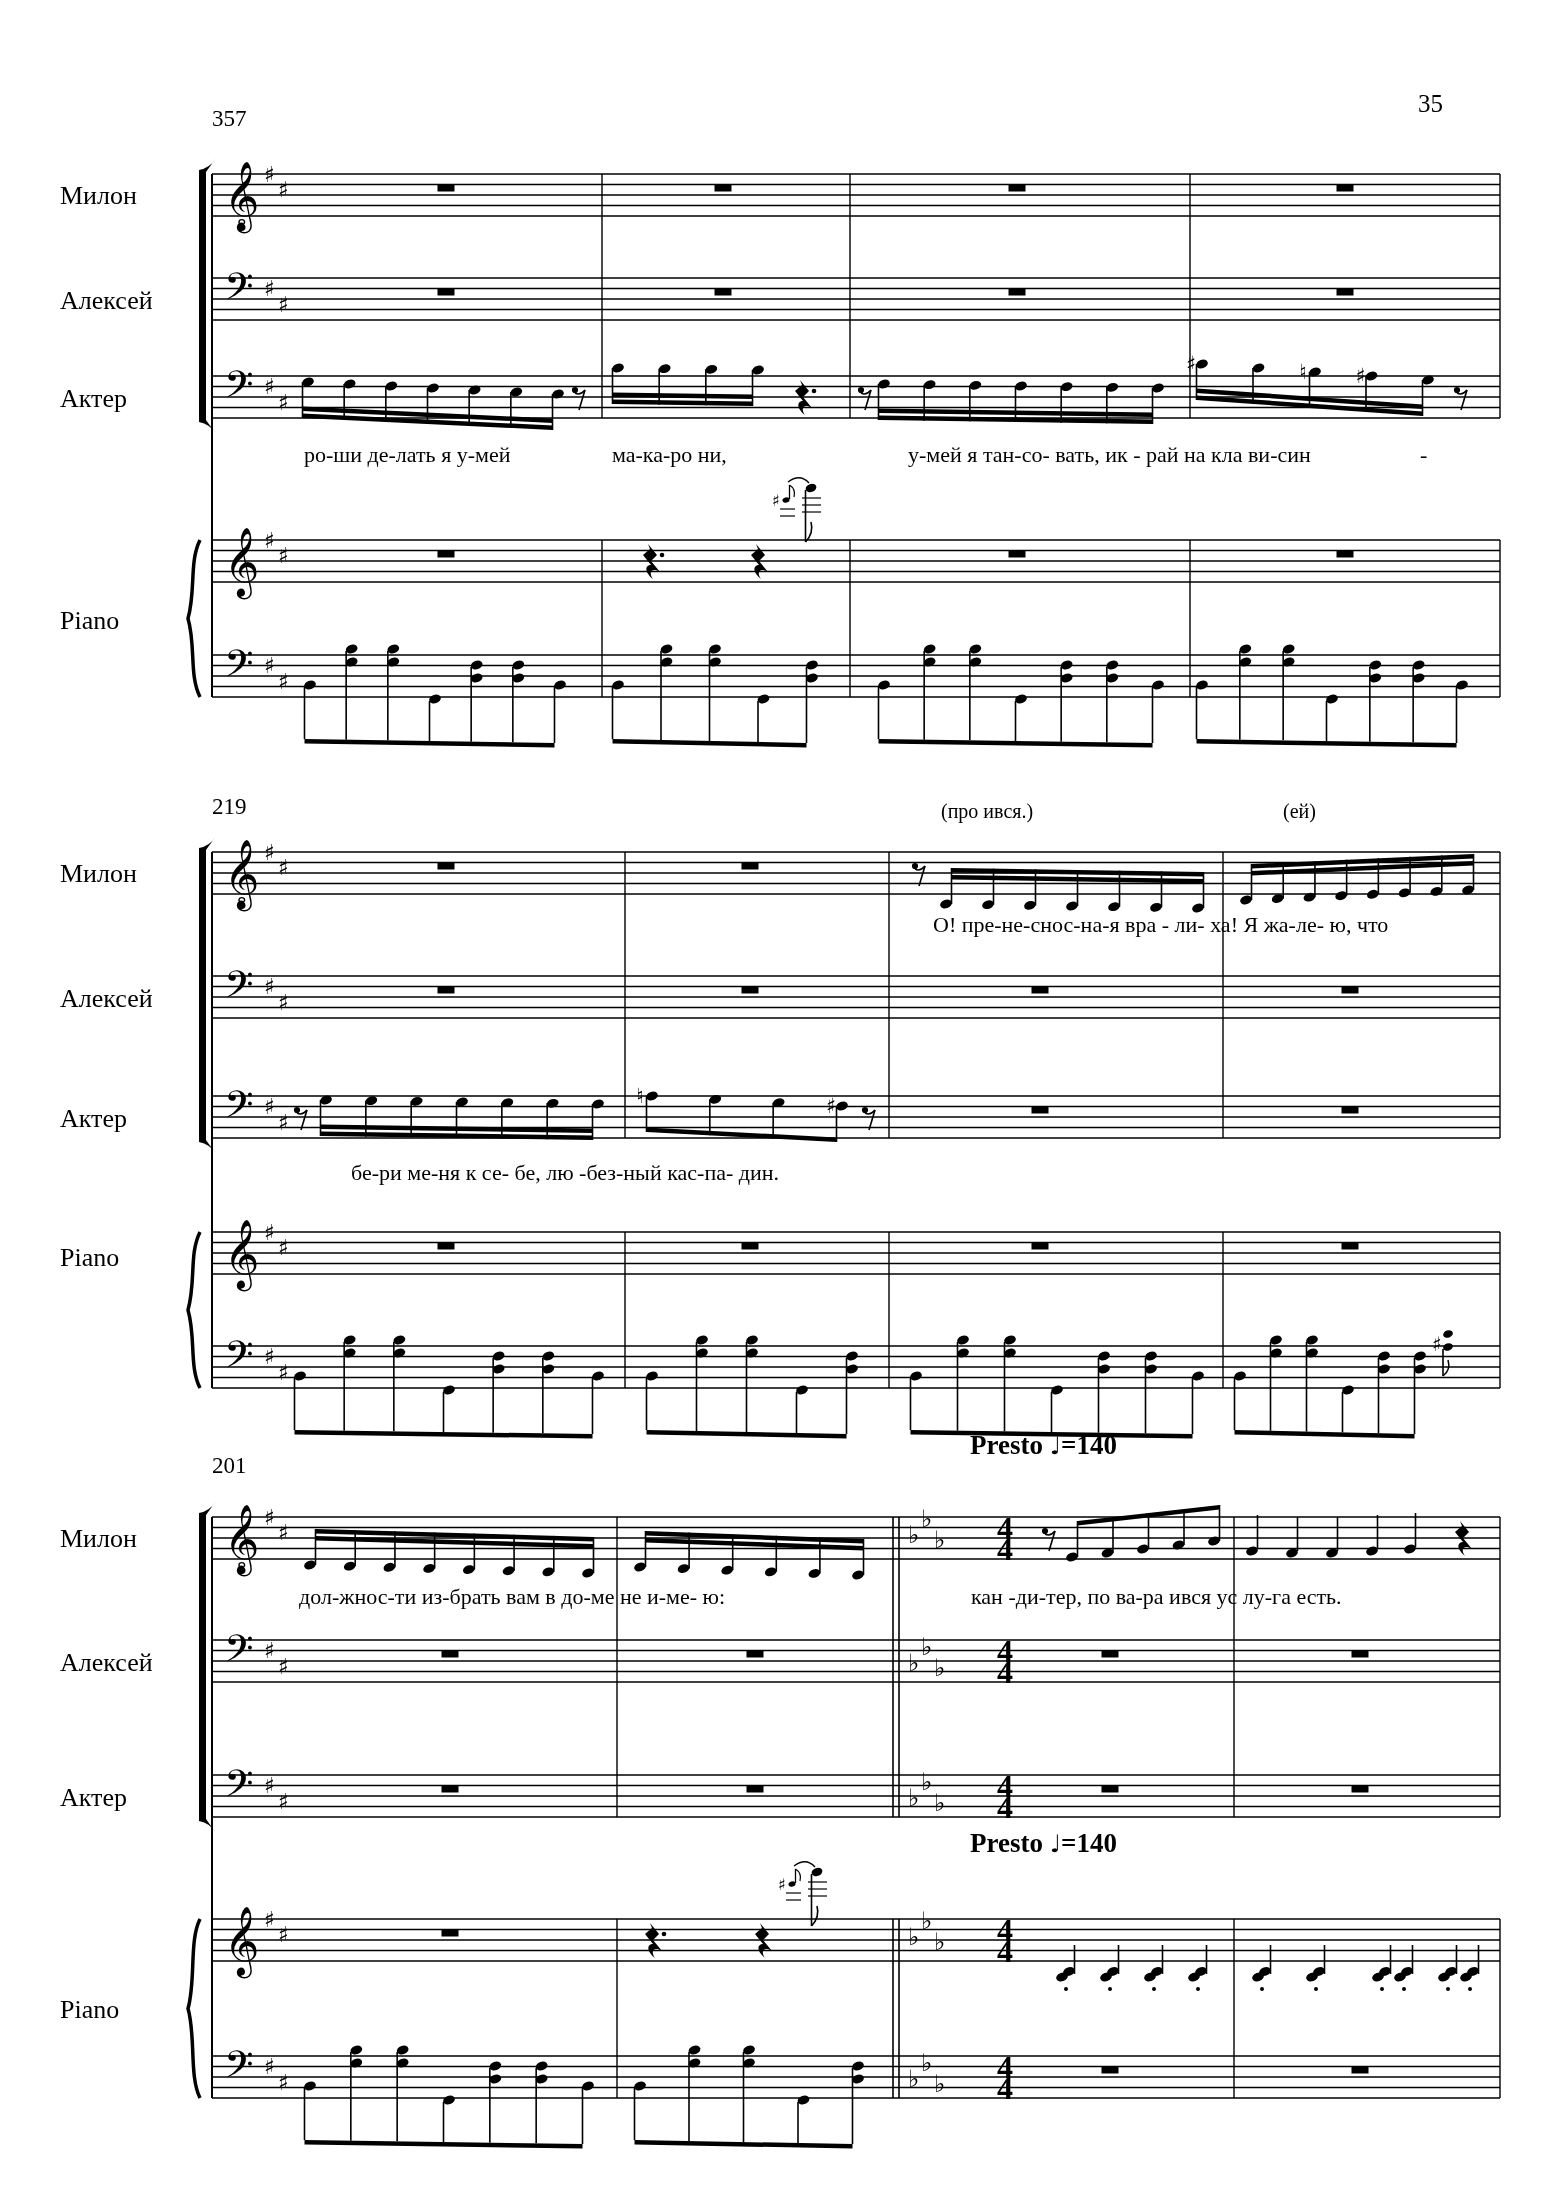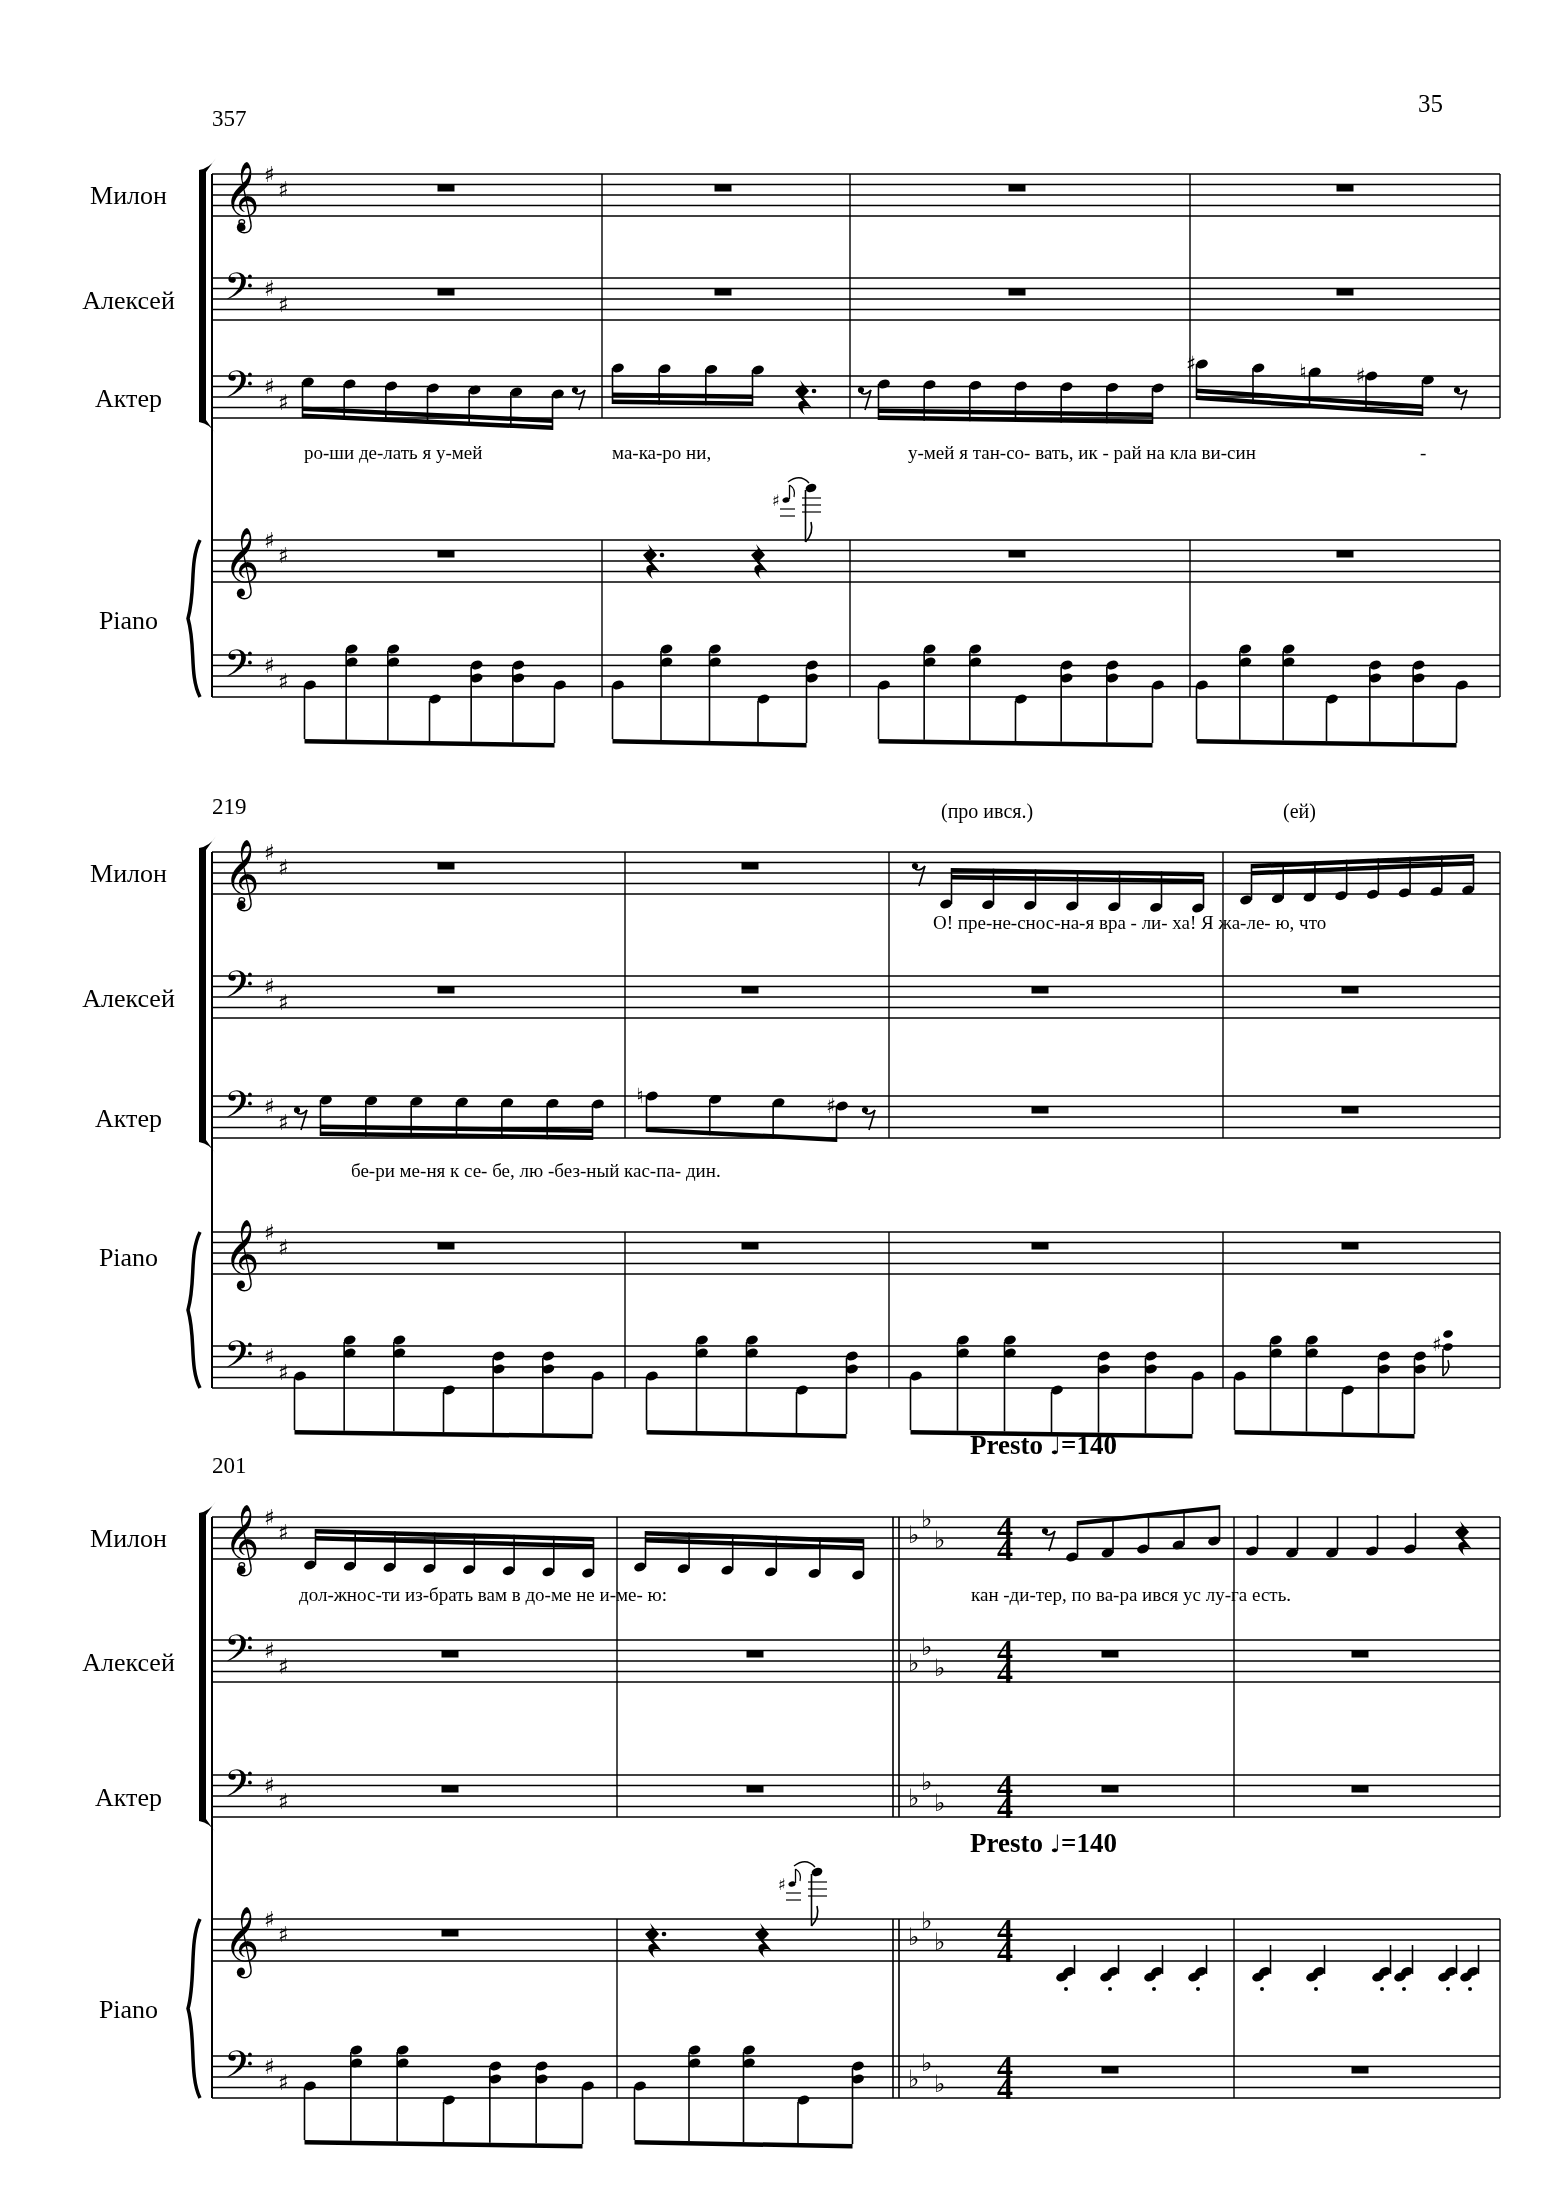--- a/index.html
+++ b/index.html
@@ -1,22 +1,22 @@
 <!DOCTYPE html>
 <html><head>
 <meta charset="utf-8">
 <style>
   html,body{margin:0;padding:0;background:#e8e8e8;}
   .page{position:relative;width:1554px;height:2200px;background:#ffffff;color:#000;
         font-family:"Liberation Serif", serif;overflow:hidden;}
   .abs{position:absolute;white-space:nowrap;}
   .pgnum{font-size:25px;text-align:center;}
   .mnum{font-size:23px;}
-  .plabel{font-size:26px;width:137px;text-align:center;}
-  .lyr{font-size:19px;}
+  .plabel{font-size:26px;width:137px;text-align:left;}
+  .lyr{font-size:22px;}
   .ann{font-size:20px;}
   .tempo{font-size:27px;font-weight:bold;margin-left:8px;}
   .tempo .nq{font-family:"DejaVu Sans", sans-serif;font-size:24px;}
   svg text{user-select:none;}
 </style>
 </head>
 <body>
 
 <div class="page">
 

